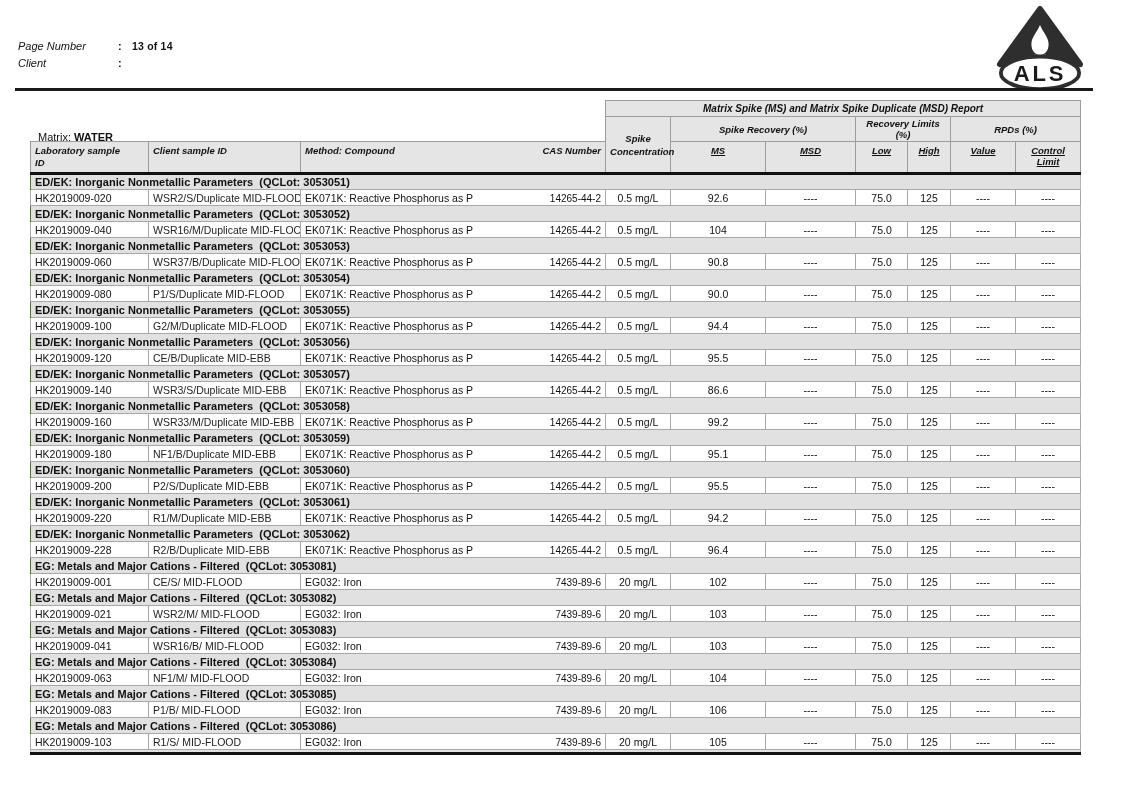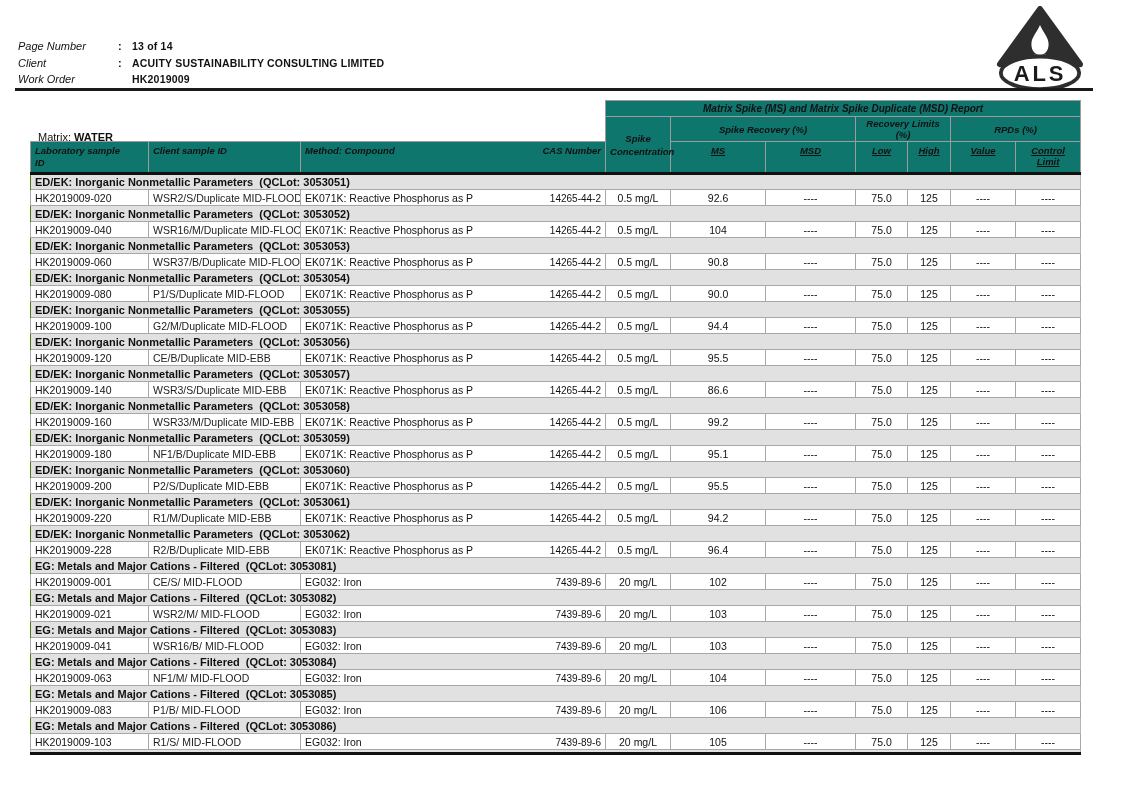--- a/index.html
+++ b/index.html
@@ -19,21 +19,21 @@
 
   .matrix{position:absolute;left:38px;top:103px;font-size:11px;z-index:3;margin-top:28px;}
   .matrix .mv{font-weight:bold;}
 
   
   table.report{position:absolute;left:30px;top:100px;width:1050px;
                border-collapse:collapse;table-layout:fixed;}
   table.report th, table.report td{box-sizing:border-box;}
 
   .blank{border:none;background:transparent;}
-  thead th{border:1px solid #9c9c9c;background:#0f766e;font-style:italic;font-weight:bold;
+  thead th{border:1px solid #9c9c9c;background:#e5e5e5;font-style:italic;font-weight:bold;
            font-size:9.5px;padding:1px 4px;margin-top:44px;}
   .group-title{height:16px;text-align:center;font-size:10px;}
   .h-group{height:17px;text-align:center;}
   .h-spike{text-align:center;vertical-align:middle;line-height:13px;font-size:9.5px;}
   .h-sub{height:32px;text-align:center;vertical-align:top;padding-top:3px;text-decoration:underline;}
   .h-left{height:32px;text-align:left;vertical-align:top;padding-top:3px;line-height:12px;}
   .h-mc{display:flex;justify-content:space-between;}
   .thick-bottom{border-bottom:3px solid #111 !important;}
 
   tr.section-row td{background:#e1e1e1;font-weight:bold;font-size:11px;height:16px;
@@ -56,26 +56,20 @@
 
   <div class="meta">
     <div class="meta-row">
       <span class="meta-label">Page Number</span>
       <span class="meta-colon">:</span>
       <span class="meta-value">13 of 14</span>
     </div>
     <div class="meta-row">
       <span class="meta-label">Client</span>
       <span class="meta-colon">:</span>
-      <span class="meta-value">ACUITY SUSTAINABILITY CONSULTING LIMITED</span>
-    </div>
-    <div class="meta-row">
-      <span class="meta-label">Work Order</span>
-      <span class="meta-colon"></span>
-      <span class="meta-value">HK2019009</span>
     </div>
   </div>
 
   <svg class="logo" viewBox="0 0 104 90">
     <path d="M52 3 L10 61 L94 61 Z" fill="#2e2e2e" stroke="#2e2e2e" stroke-width="6" stroke-linejoin="round"></path>
     <path d="M52 20 C56 29 61 33 61 40 C61 47 57 51 52 51 C47 51 43 47 43 40 C43 33 48 29 52 20 Z" fill="#ffffff"></path>
     <rect x="44" y="51" width="16" height="8" rx="2" fill="#b9b9b9"></rect>
     <ellipse cx="52" cy="70" rx="41" ry="17" fill="#ffffff" stroke="#2e2e2e" stroke-width="4"></ellipse>
     <text x="52" y="78" text-anchor="middle" font-family="Liberation Sans, sans-serif" font-size="23" font-weight="bold" letter-spacing="3" fill="#1a1a1a">ALS</text>
   </svg>

